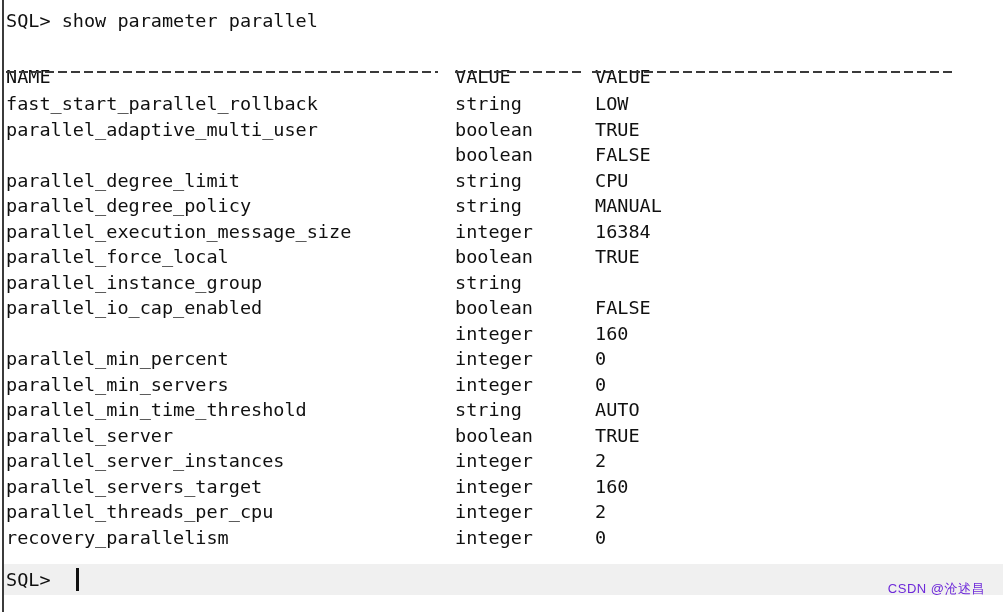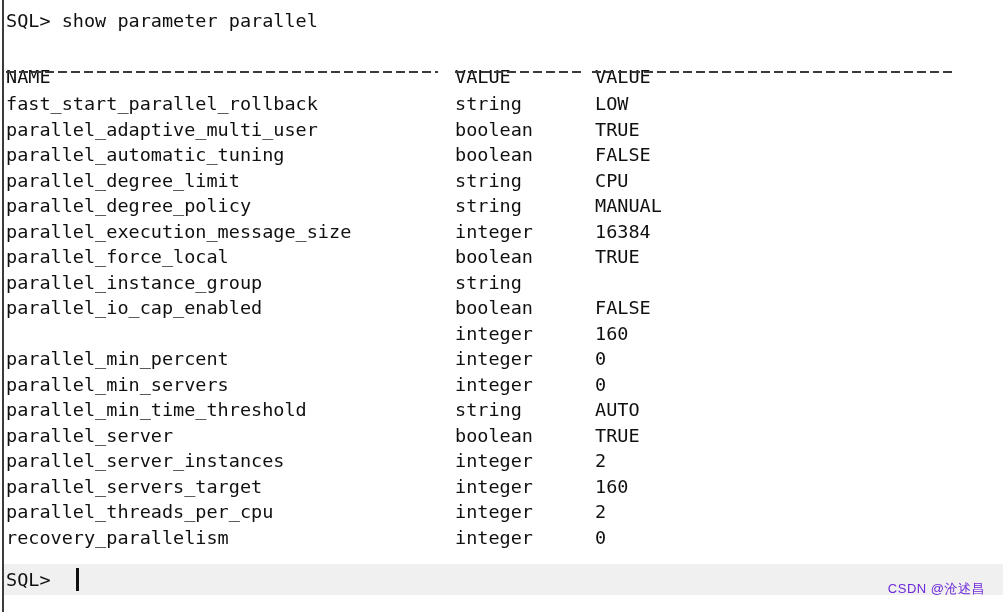--- a/index.html
+++ b/index.html
@@ -143,21 +143,20 @@
           <span class="col-name">fast_start_parallel_rollback</span>
           <span class="col-type">string</span>
           <span class="col-value">LOW</span>
         </div>
         <div class="row" style="top: 116.5px;">
           <span class="col-name">parallel_adaptive_multi_user</span>
           <span class="col-type">boolean</span>
           <span class="col-value">TRUE</span>
         </div>
         <div class="row" style="top: 142px;">
-          <span class="col-name">parallel_automatic_tuning</span>
           <span class="col-type">boolean</span>
           <span class="col-value">FALSE</span>
         </div>
         <div class="row" style="top: 167.5px;">
           <span class="col-name">parallel_degree_limit</span>
           <span class="col-type">string</span>
           <span class="col-value">CPU</span>
         </div>
         <div class="row" style="top: 193px;">
           <span class="col-name">parallel_degree_policy</span>

